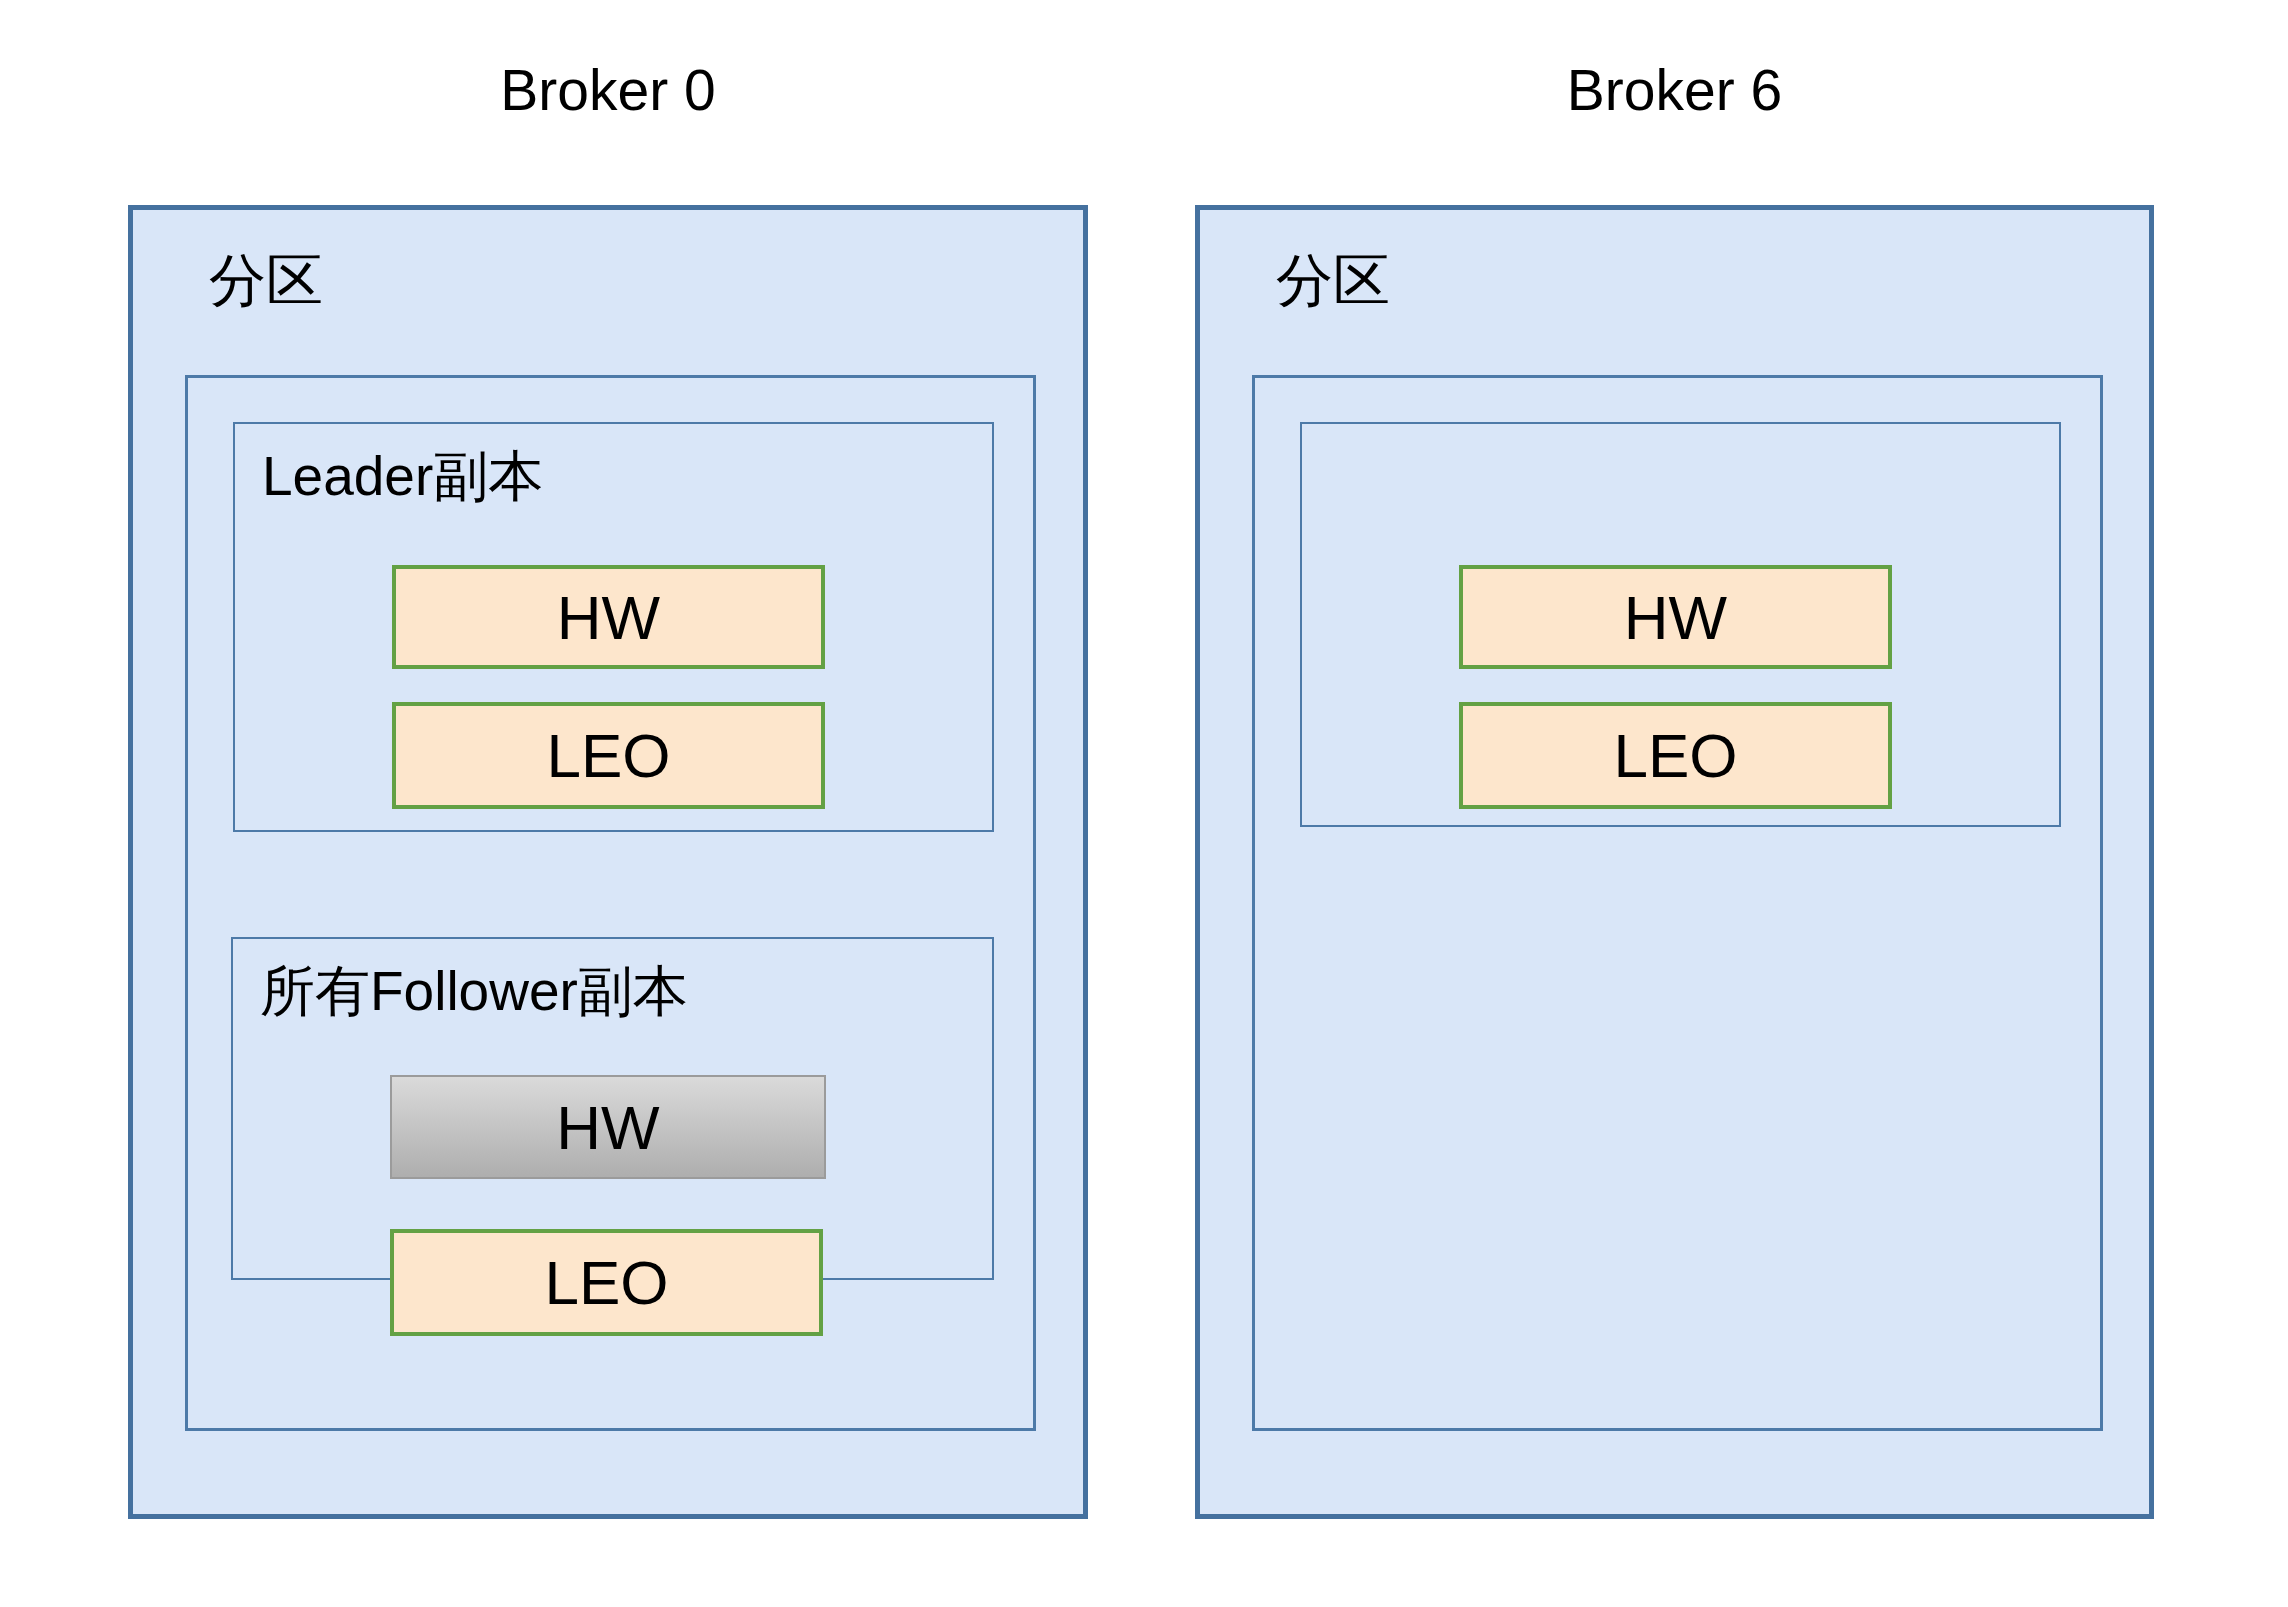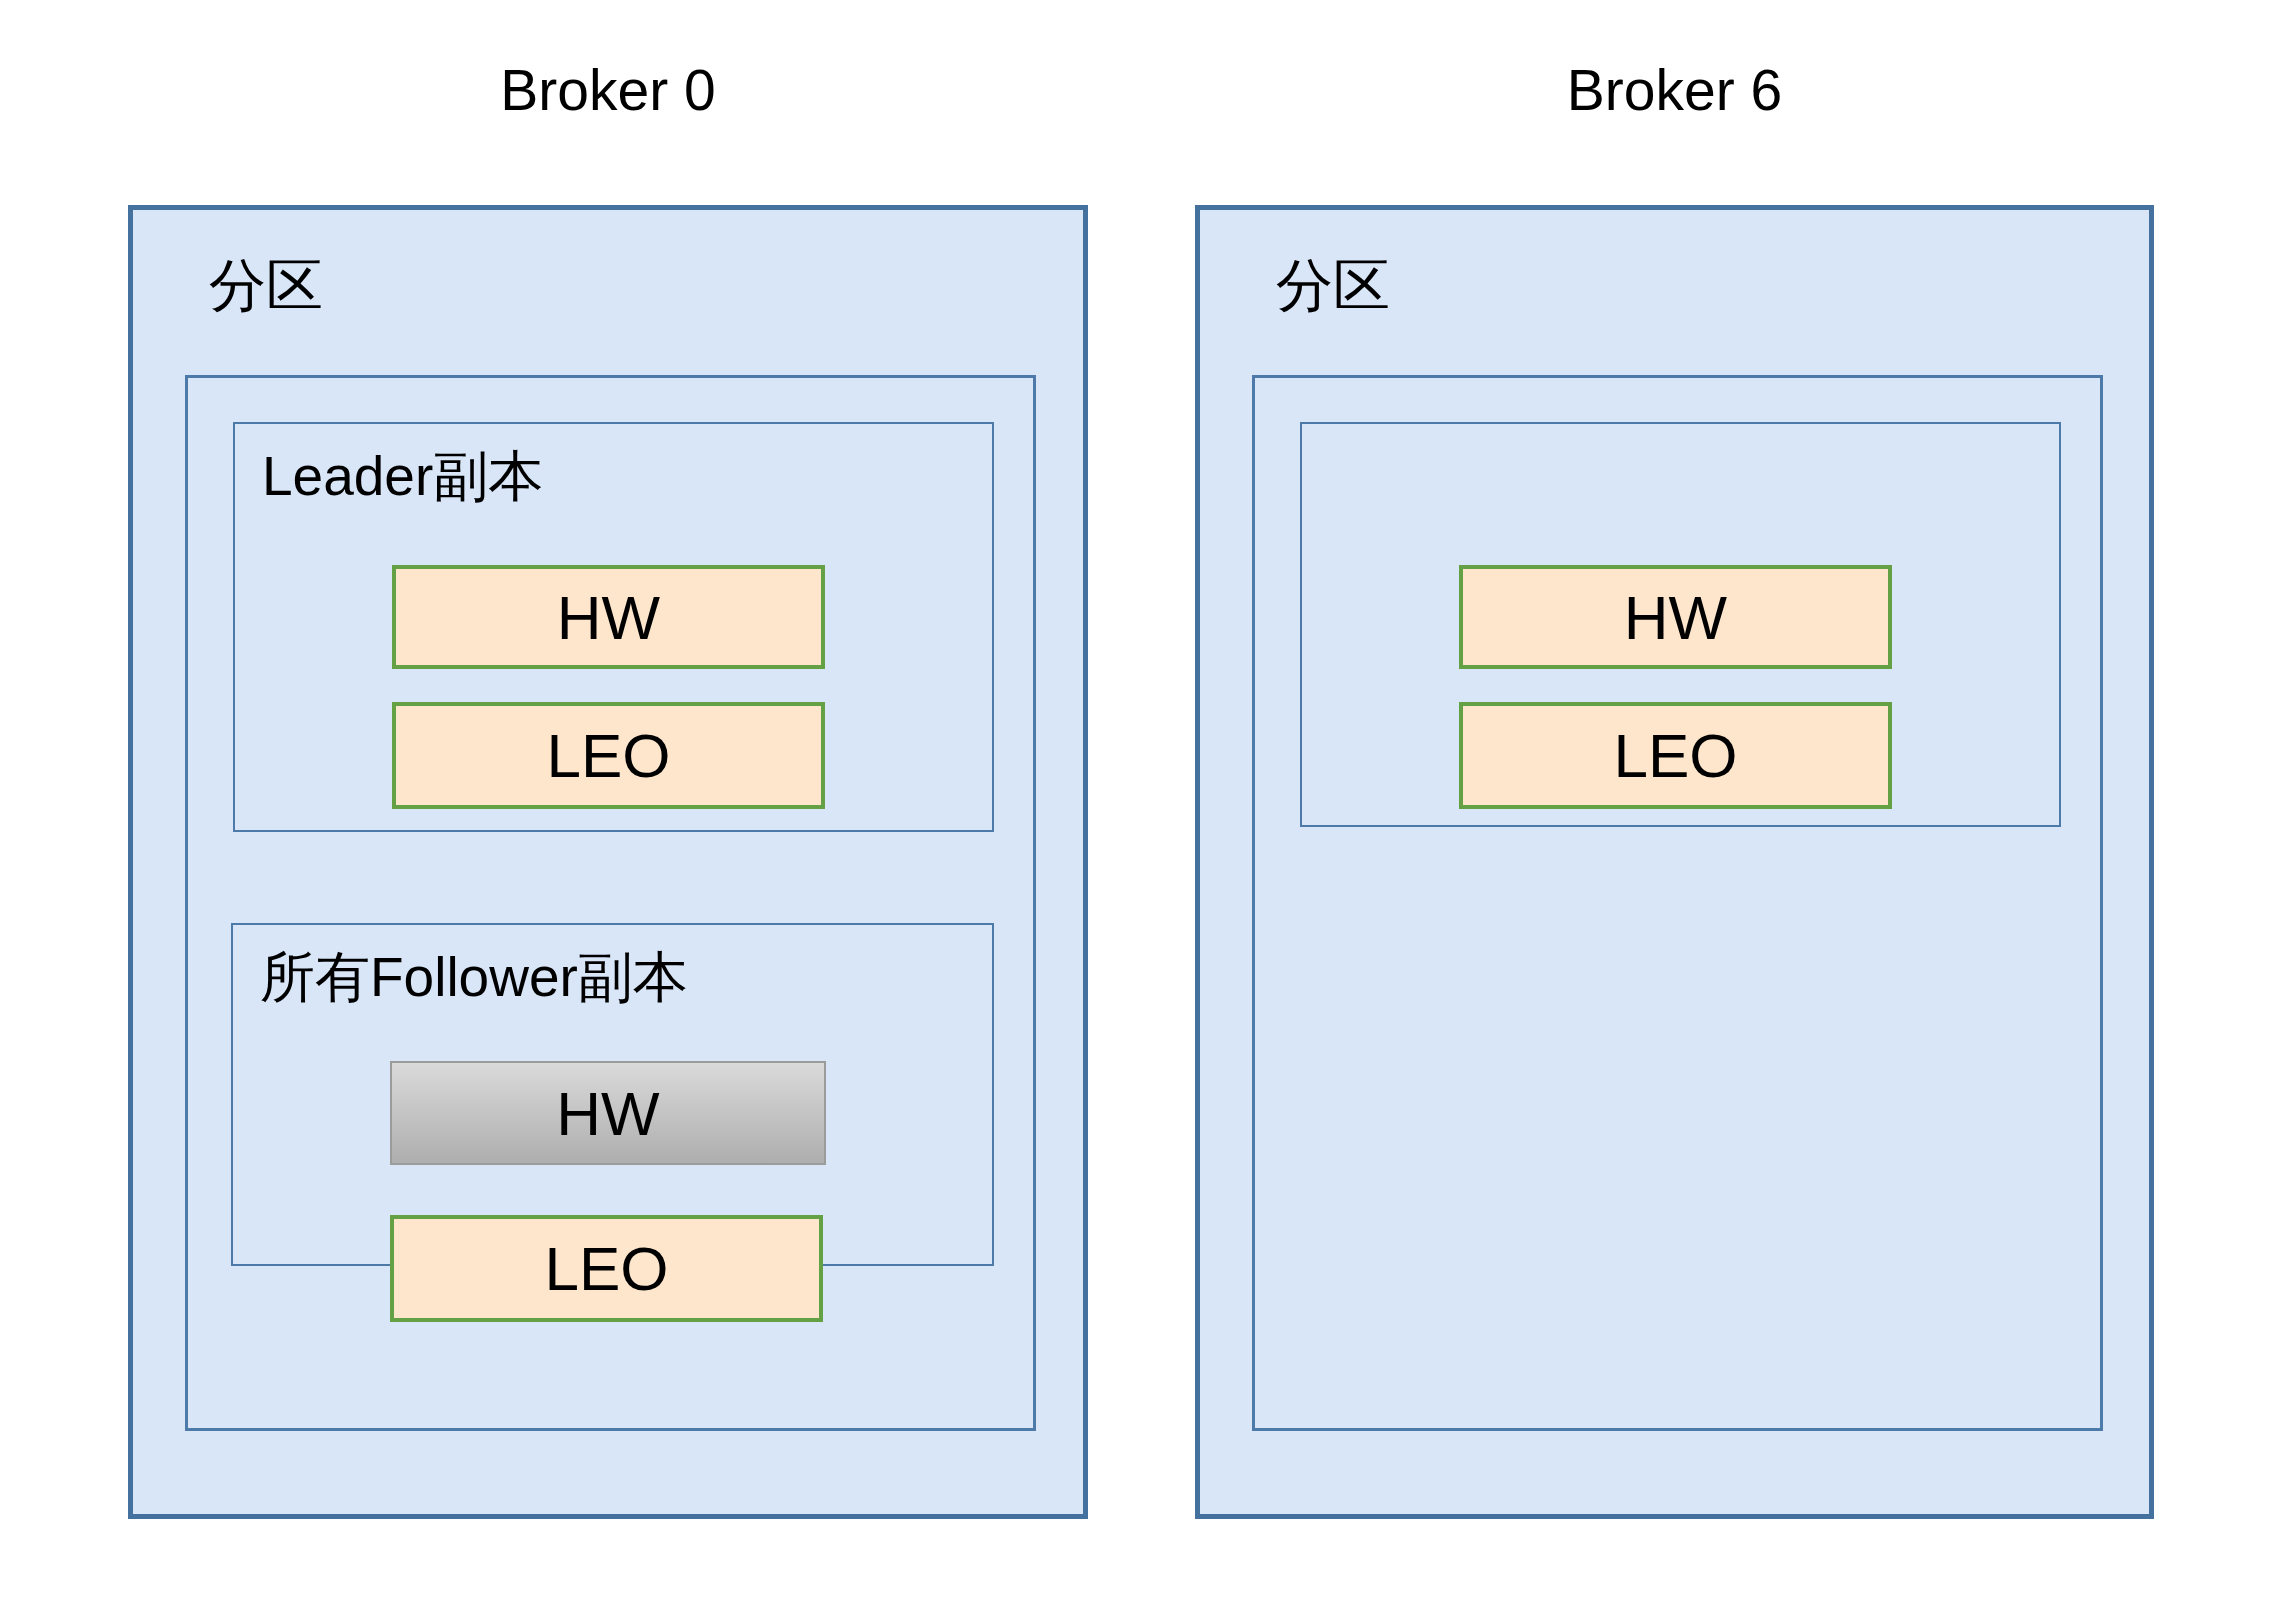--- a/index.html
+++ b/index.html
@@ -39,38 +39,38 @@
     top:205px;width:960px;height:1314px;
     background:var(--blue-fill);
     border:5.9px solid var(--blue-border);
   }
   .outer-box.b0{left:120px;}
   .outer-box.b1{left:1187px;width:959px;}
 
   .partition-label{
     position:absolute;
     left:76px;top:43px;
-    font-size:57px;line-height:64px;
+    font-size:57px;line-height:64px;font-family:Liberation Mono, monospace;
   }
 
   .partition-box{
     position:absolute;
     left:52px;top:165px;
     width:851px;height:1056px;
     background:var(--blue-fill);
     border:3.9px solid var(--blue-border-light);
   }
 
   .replica-box{
     position:absolute;
     background:var(--blue-fill);
     border:2.9px solid var(--blue-border-light);
   }
   .replica-box.leader{left:45px;top:44px;width:761px;height:410px;}
-  .replica-box.follower-all{left:43px;top:545px;width:763px;height:343px;padding-left:16px;}
+  .replica-box.follower-all{left:43px;top:559px;width:763px;height:343px;padding-left:16px;}
   .replica-box.follower{left:45px;top:44px;width:761px;height:405px;}
 
   .replica-label{
     position:absolute;
     left:27px;top:19.5px;
     font-size:55px;line-height:64px;
     white-space:nowrap;
   }
 
   .marker{

